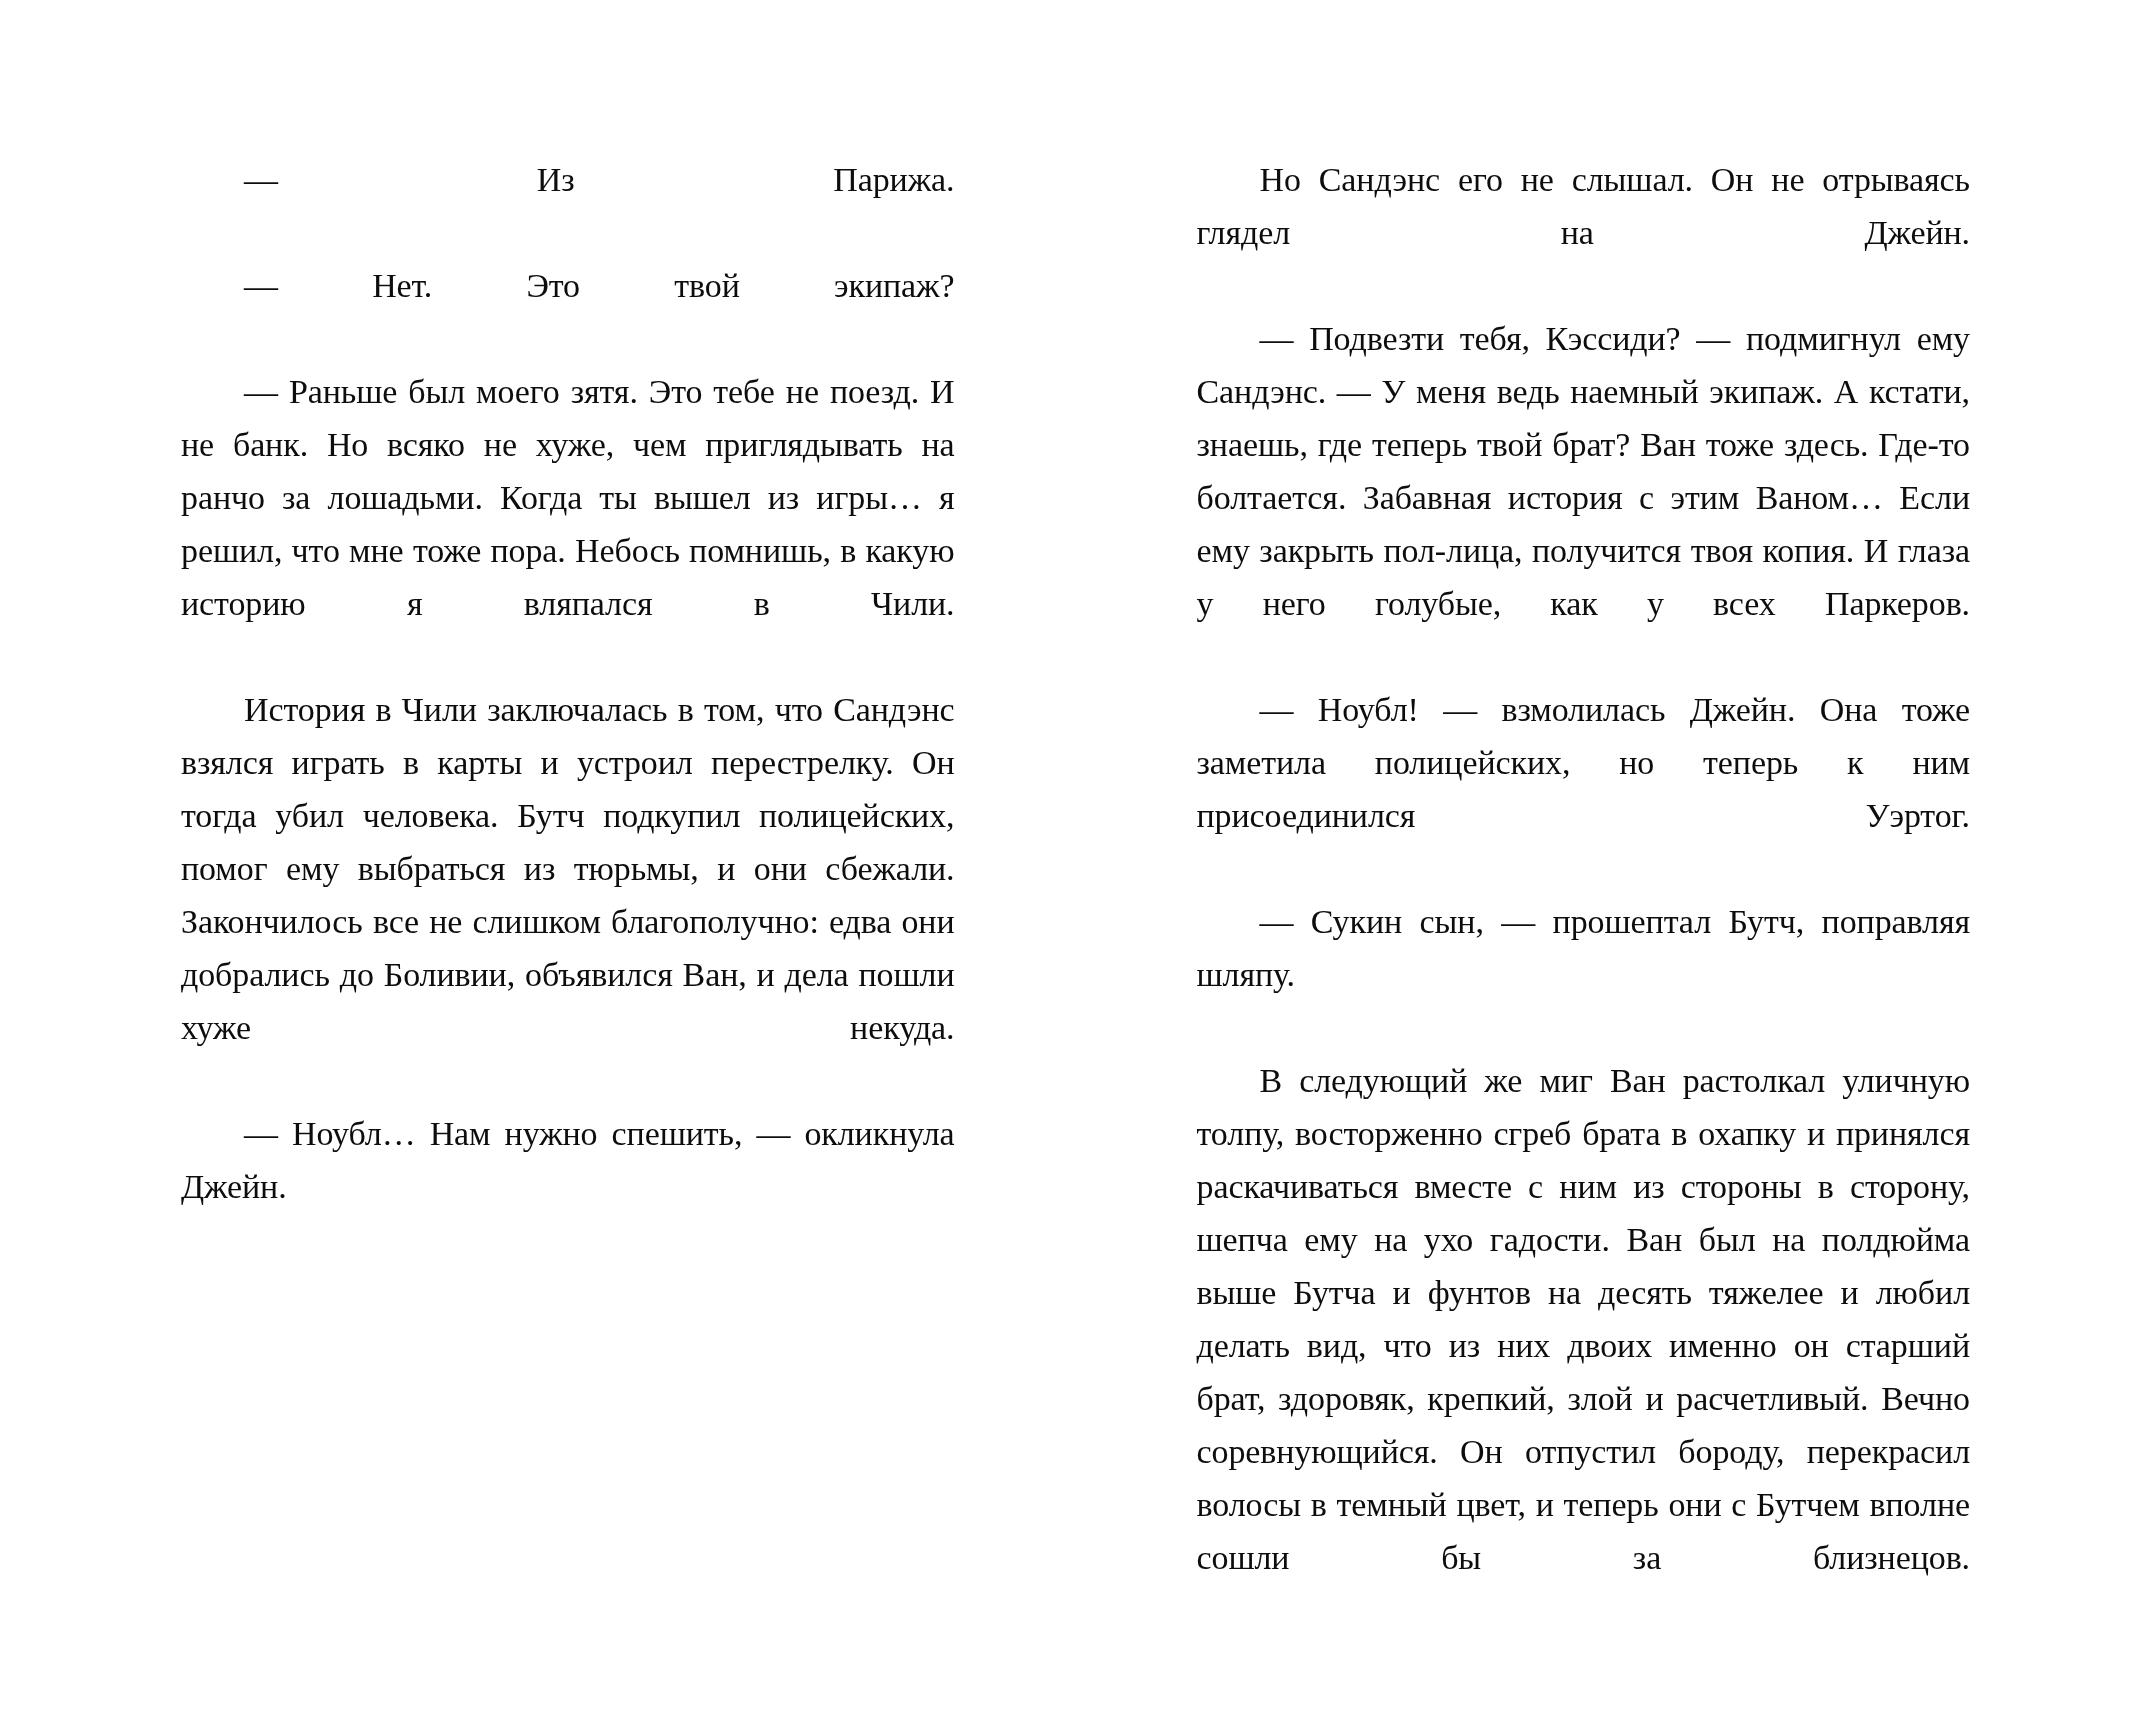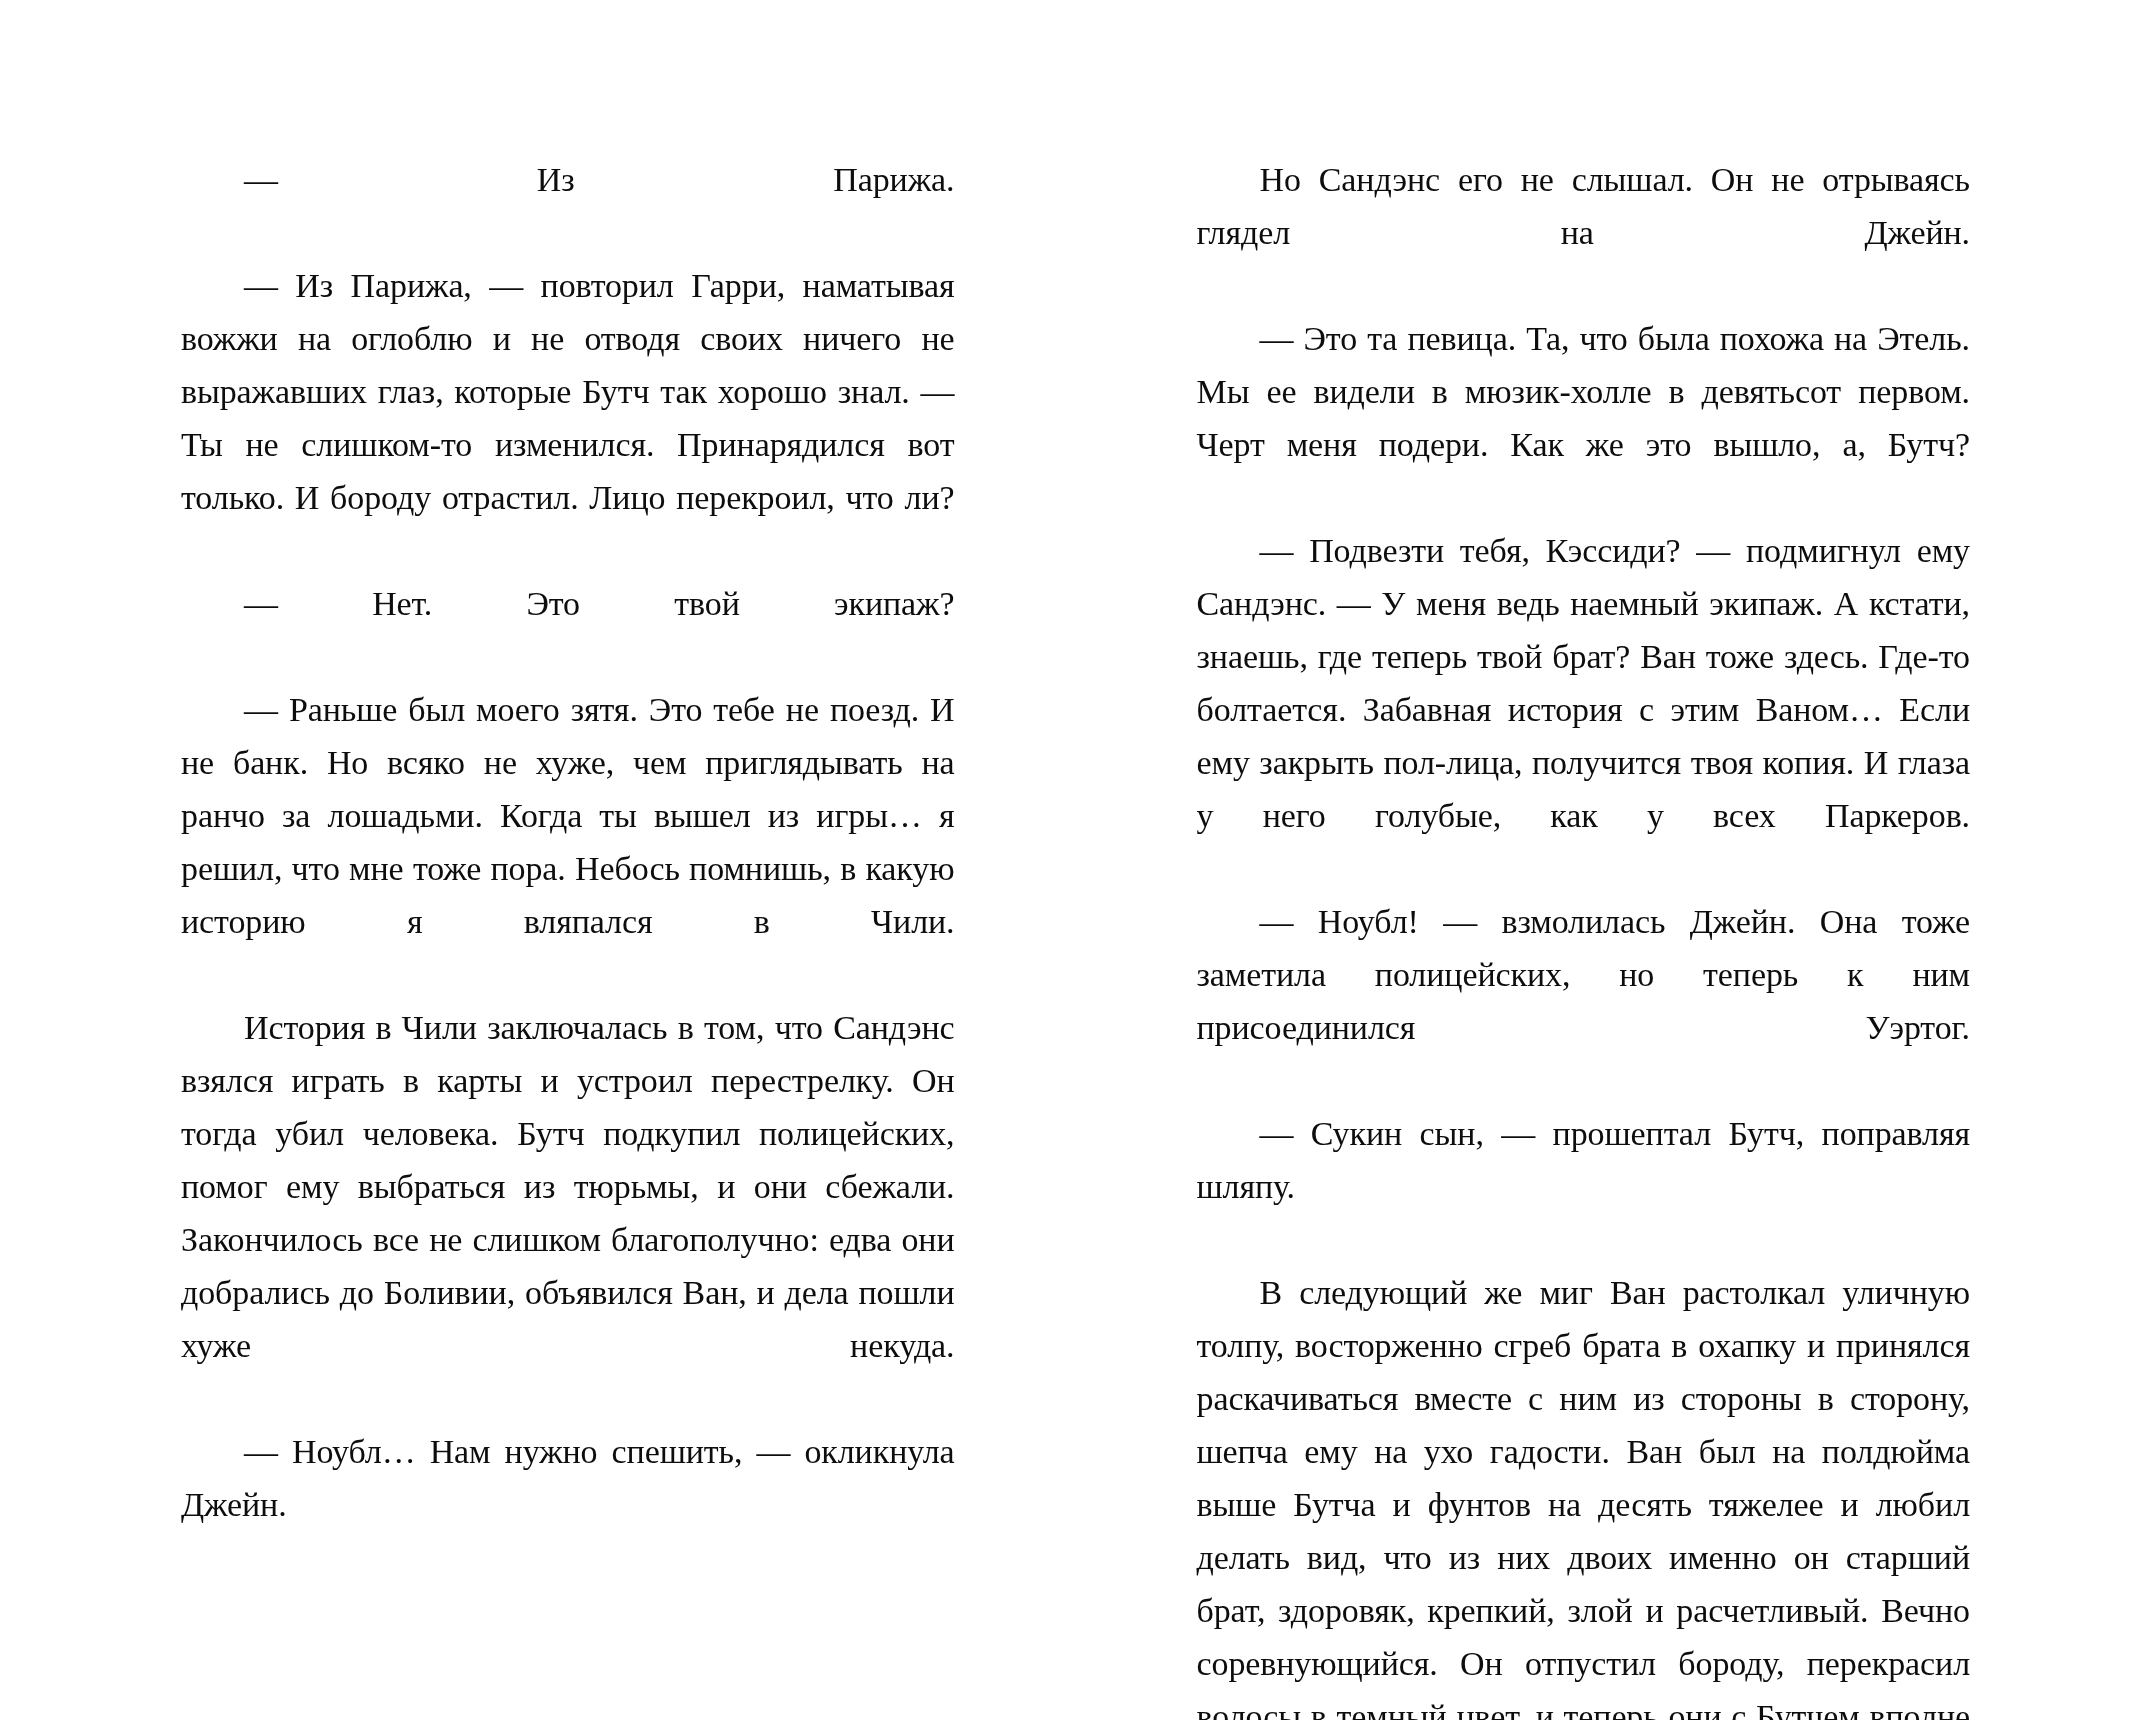--- a/index.html
+++ b/index.html
@@ -63,34 +63,32 @@
   }
 </style>
 </head>
 <body>
 
 <div class="spread">
 
   <div class="page page-left">
     <div class="textblock">
       <p class="para">— Из Парижа.</p>
-      <p class="para">— Из Парижа, — повторил Гарри, наматывая вожжи на оглоблю и не отводя своих ничего не выражавших глаз, которые Бутч так хорошо знал. — Ты не слишком-то изменился. Принарядился вот только. И бороду отрастил. Лицо перекроил, что ли?</p>
       <p class="para">— Нет. Это твой экипаж?</p>
       <p class="para">— Раньше был моего зятя. Это тебе не поезд. И не банк. Но всяко не хуже, чем приглядывать на ранчо за лошадьми. Когда ты вышел из игры… я решил, что мне тоже пора. Небось помнишь, в какую историю я вляпался в Чили.</p>
       <p class="para">История в Чили заключалась в том, что Сандэнс взялся играть в карты и устроил перестрелку. Он тогда убил человека. Бутч подкупил полицейских, помог ему выбраться из тюрьмы, и они сбежали. Закончилось все не слишком благополучно: едва они добрались до Боливии, объявился Ван, и дела пошли хуже некуда.</p>
       <p class="para">— Ноубл… Нам нужно спешить, — окликнула Джейн.</p>
 
     </div>
 
   </div>
 
   <div class="page page-right">
     <div class="textblock">
       <p class="para">Но Сандэнс его не слышал. Он не отрываясь глядел на Джейн.</p>
-      <p class="para">— Это та певица. Та, что была похожа на Этель. Мы ее видели в мюзик-холле в девятьсот первом. Черт меня подери. Как же это вышло, а, Бутч?</p>
       <p class="para">— Подвезти тебя, Кэссиди? — подмигнул ему Сандэнс. — У меня ведь наемный экипаж. А кстати, знаешь, где теперь твой брат? Ван тоже здесь. Где-то болтается. Забавная история с этим Ваном… Если ему закрыть пол-лица, получится твоя копия. И глаза у него голубые, как у всех Паркеров.</p>
       <p class="para">— Ноубл! — взмолилась Джейн. Она тоже заметила полицейских, но теперь к ним присоединился Уэртог.</p>
       <p class="para">— Сукин сын, — прошептал Бутч, поправляя шляпу.</p>
       <p class="para">В следующий же миг Ван растолкал уличную толпу, восторженно сгреб брата в охапку и принялся раскачиваться вместе с ним из стороны в сторону, шепча ему на ухо гадости. Ван был на полдюйма выше Бутча и фунтов на десять тяжелее и любил делать вид, что из них двоих именно он старший брат, здоровяк, крепкий, злой и расчетливый. Вечно соревнующийся. Он отпустил бороду, перекрасил волосы в темный цвет, и теперь они с Бутчем вполне сошли бы за близнецов.</p>
 
     </div>
 
   </div>
 
 </div>

